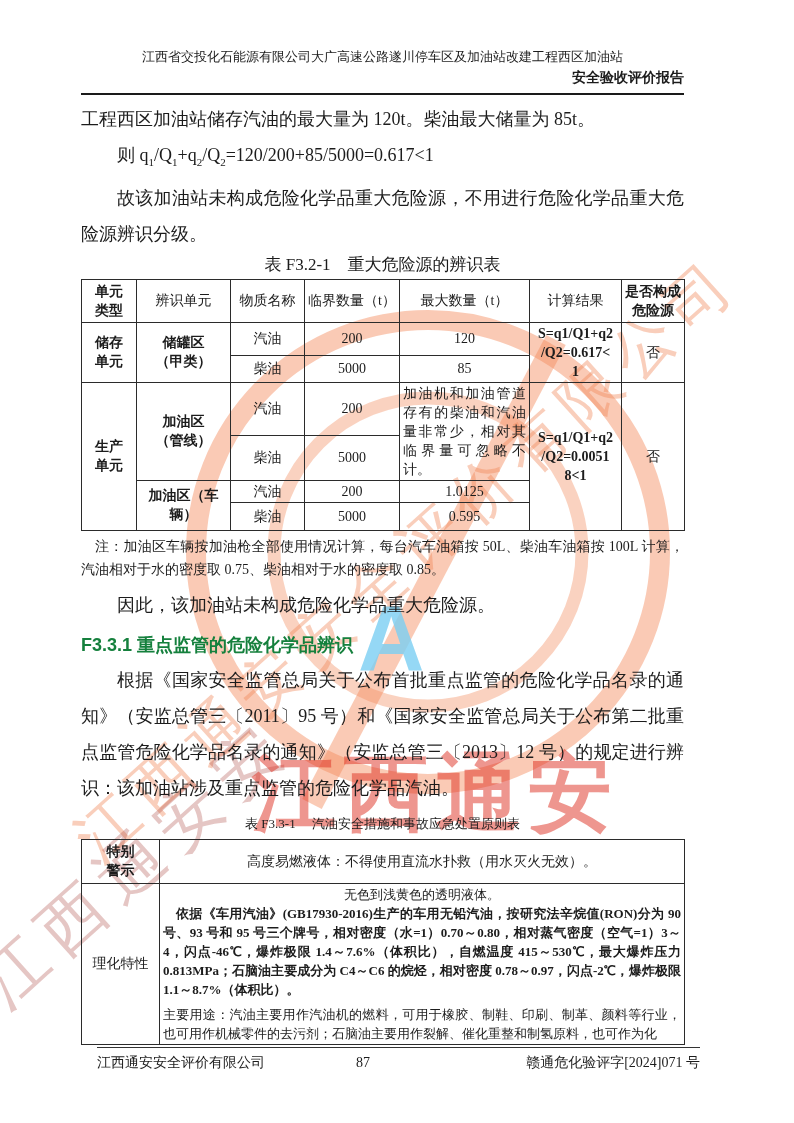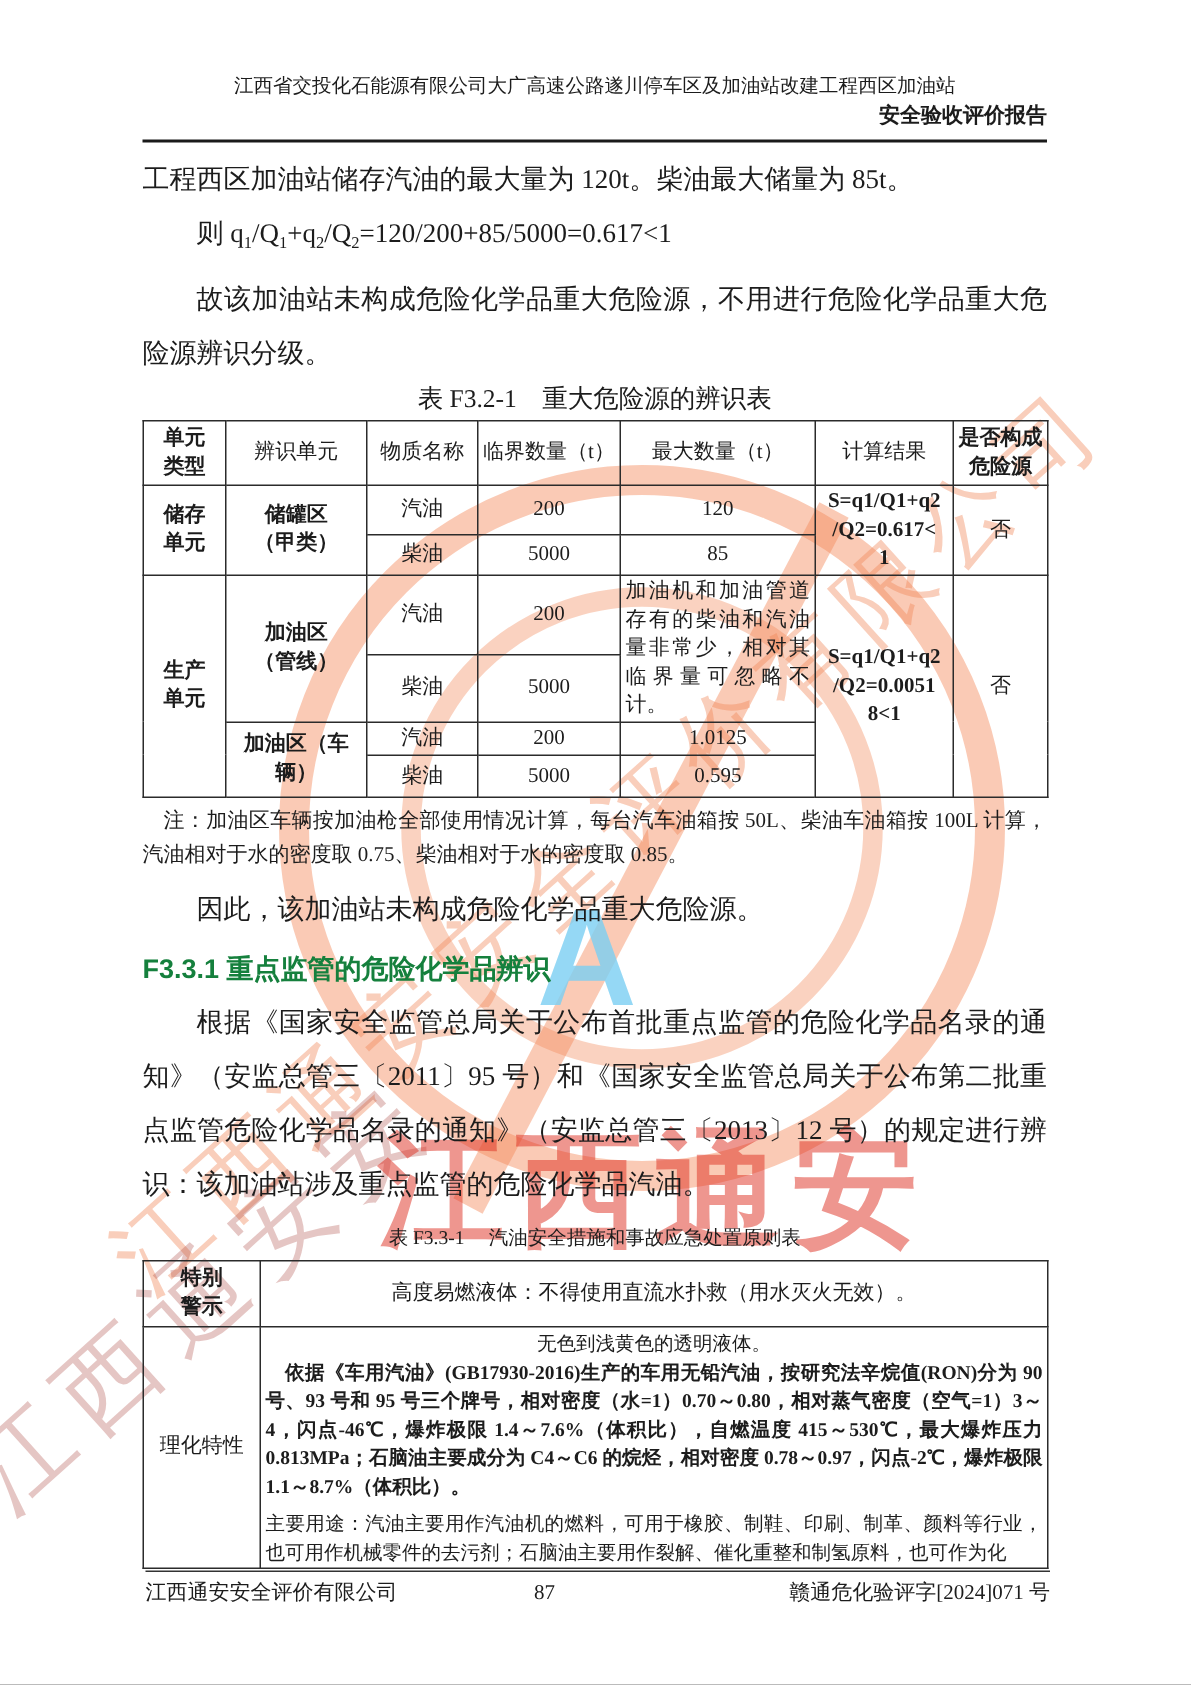--- a/index.html
+++ b/index.html
@@ -7,21 +7,21 @@
     position:relative;
     width:794px;height:1123px;
     background:#ffffff;
     overflow:hidden;
     font-family:"Liberation Serif", serif;
     color:#1c1c1c;
   }
   
   .wm{position:absolute;left:0;top:0;width:794px;height:1123px;z-index:1;pointer-events:none;}
   
-  .content{position:absolute;left:95px;top:0;width:603px;z-index:2;}
+  .content{position:absolute;left:81px;top:0;width:603px;z-index:2;}
   .hdr1{margin:48px 0 0 0;font-size:13px;line-height:17px;text-align:center;}
   .hdr2{margin:4px 0 0 0;font-size:14px;line-height:18px;text-align:right;font-weight:bold;}
   .hdr-rule{margin-top:6px;border-top:2px solid #1a1a1a;height:0;}
   p.body{margin:0;font-size:18px;line-height:36px;text-align:justify;text-justify:inter-ideograph;}
   p.first{margin-top:6px;}
   .ind{text-indent:2em;}
   .formula{padding-left:36px;text-indent:0;}
   .formula sub{font-size:11px;}
   .tbl-title{margin:2px 0 0 0;font-size:17px;line-height:22px;text-align:center;}
   .tbl-title2{margin:6px 0 0 0;font-size:13px;line-height:23px;text-align:center;}

